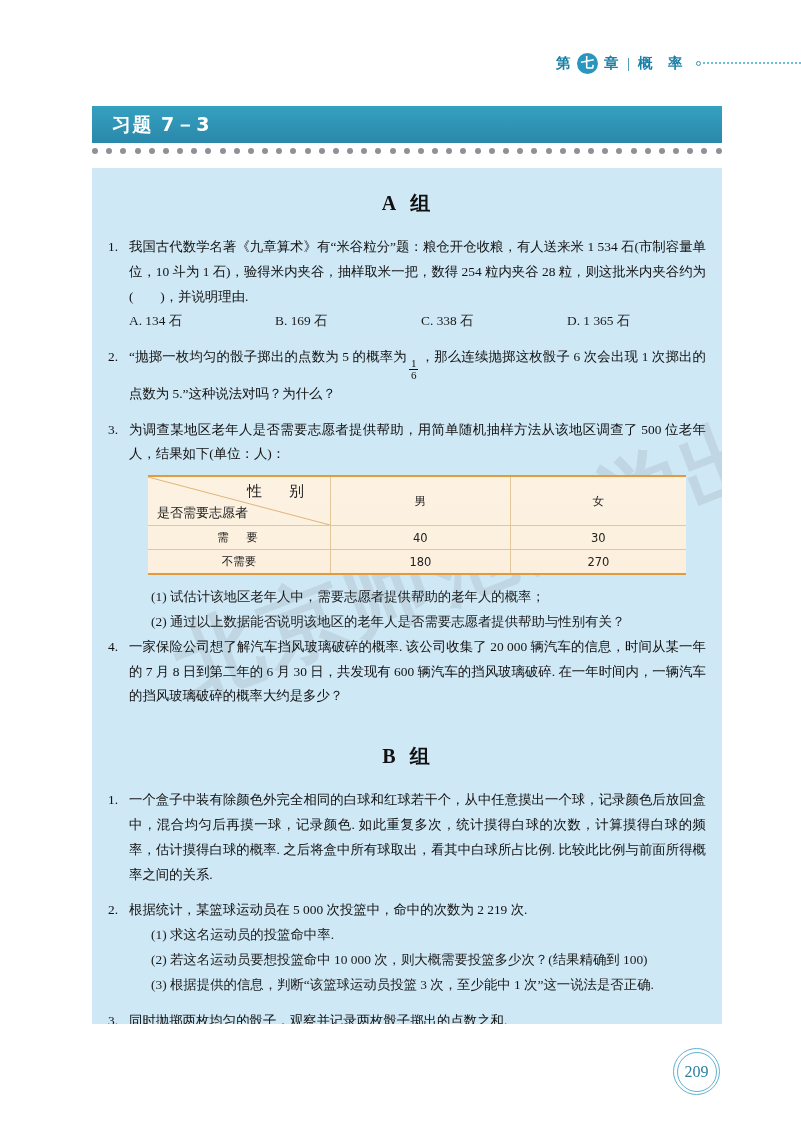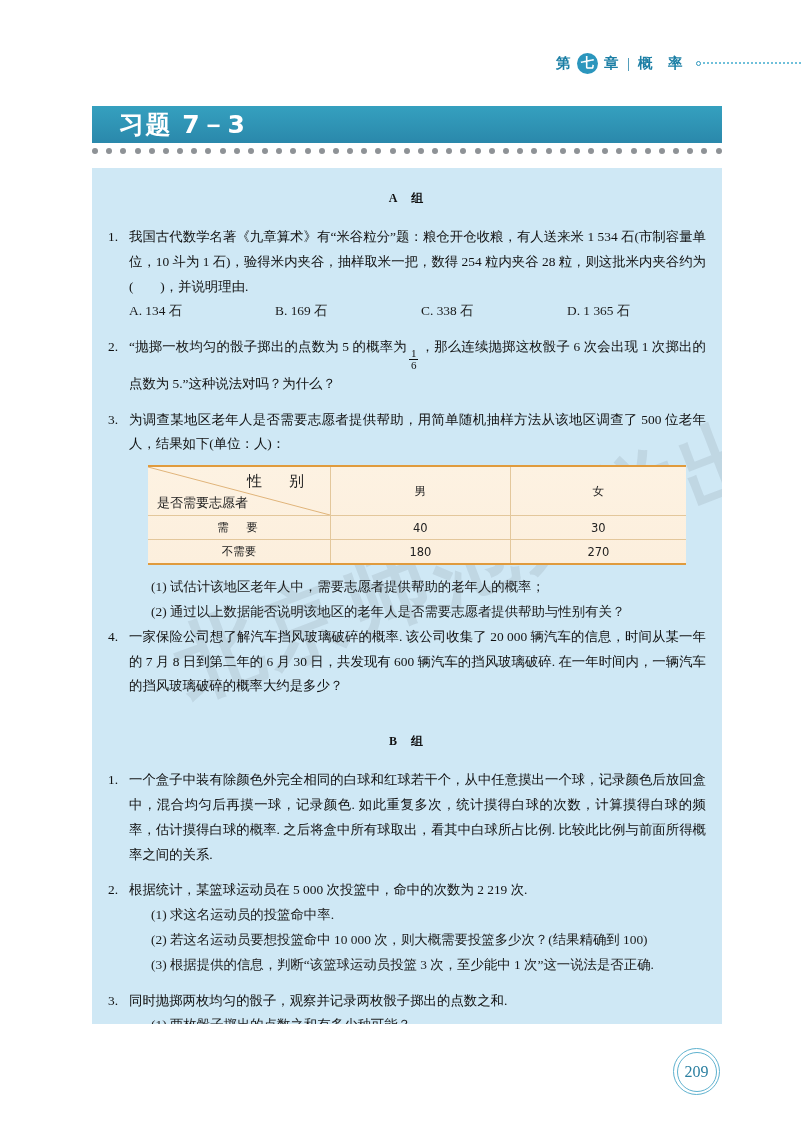--- a/index.html
+++ b/index.html
@@ -88,22 +88,22 @@
     width: 630px;
     height: 37px;
     background: linear-gradient(180deg, #35a0bf 0%, #2f93b4 55%, #2a88ab 100%);
     display: flex;
     align-items: center;
   }
   .title-strip-label {
     color: #ffffff;
     font-family: "DejaVu Sans", sans-serif;
     font-weight: bold;
-    font-size: 25px;
-    margin-left: 27px;
+    font-size: 19px;
+    margin-left: 20px;
     letter-spacing: 1.5px;
   }
 
   .dot-row {
     position: absolute;
     left: 92px;
     top: 145px;
     width: 630px;
     height: 12px;
     display: flex;
@@ -146,21 +146,21 @@
   .panel-body {
     position: relative;
     z-index: 2;
     padding: 0;
   }
 
   .group-head {
     text-align: center;
     font-family: "DejaVu Serif", serif;
     font-weight: bold;
-    font-size: 12px;
+    font-size: 20px;
     letter-spacing: 2px;
     color: #111;
   }
   .group-head .g-letter { font-family: "Liberation Serif", serif; }
   .group-head .g-word { margin-left: 12px; }
   .qitem {
     position: relative;
     padding-left: 21px;
     font-size: 13.4px;
     line-height: 1.85;

